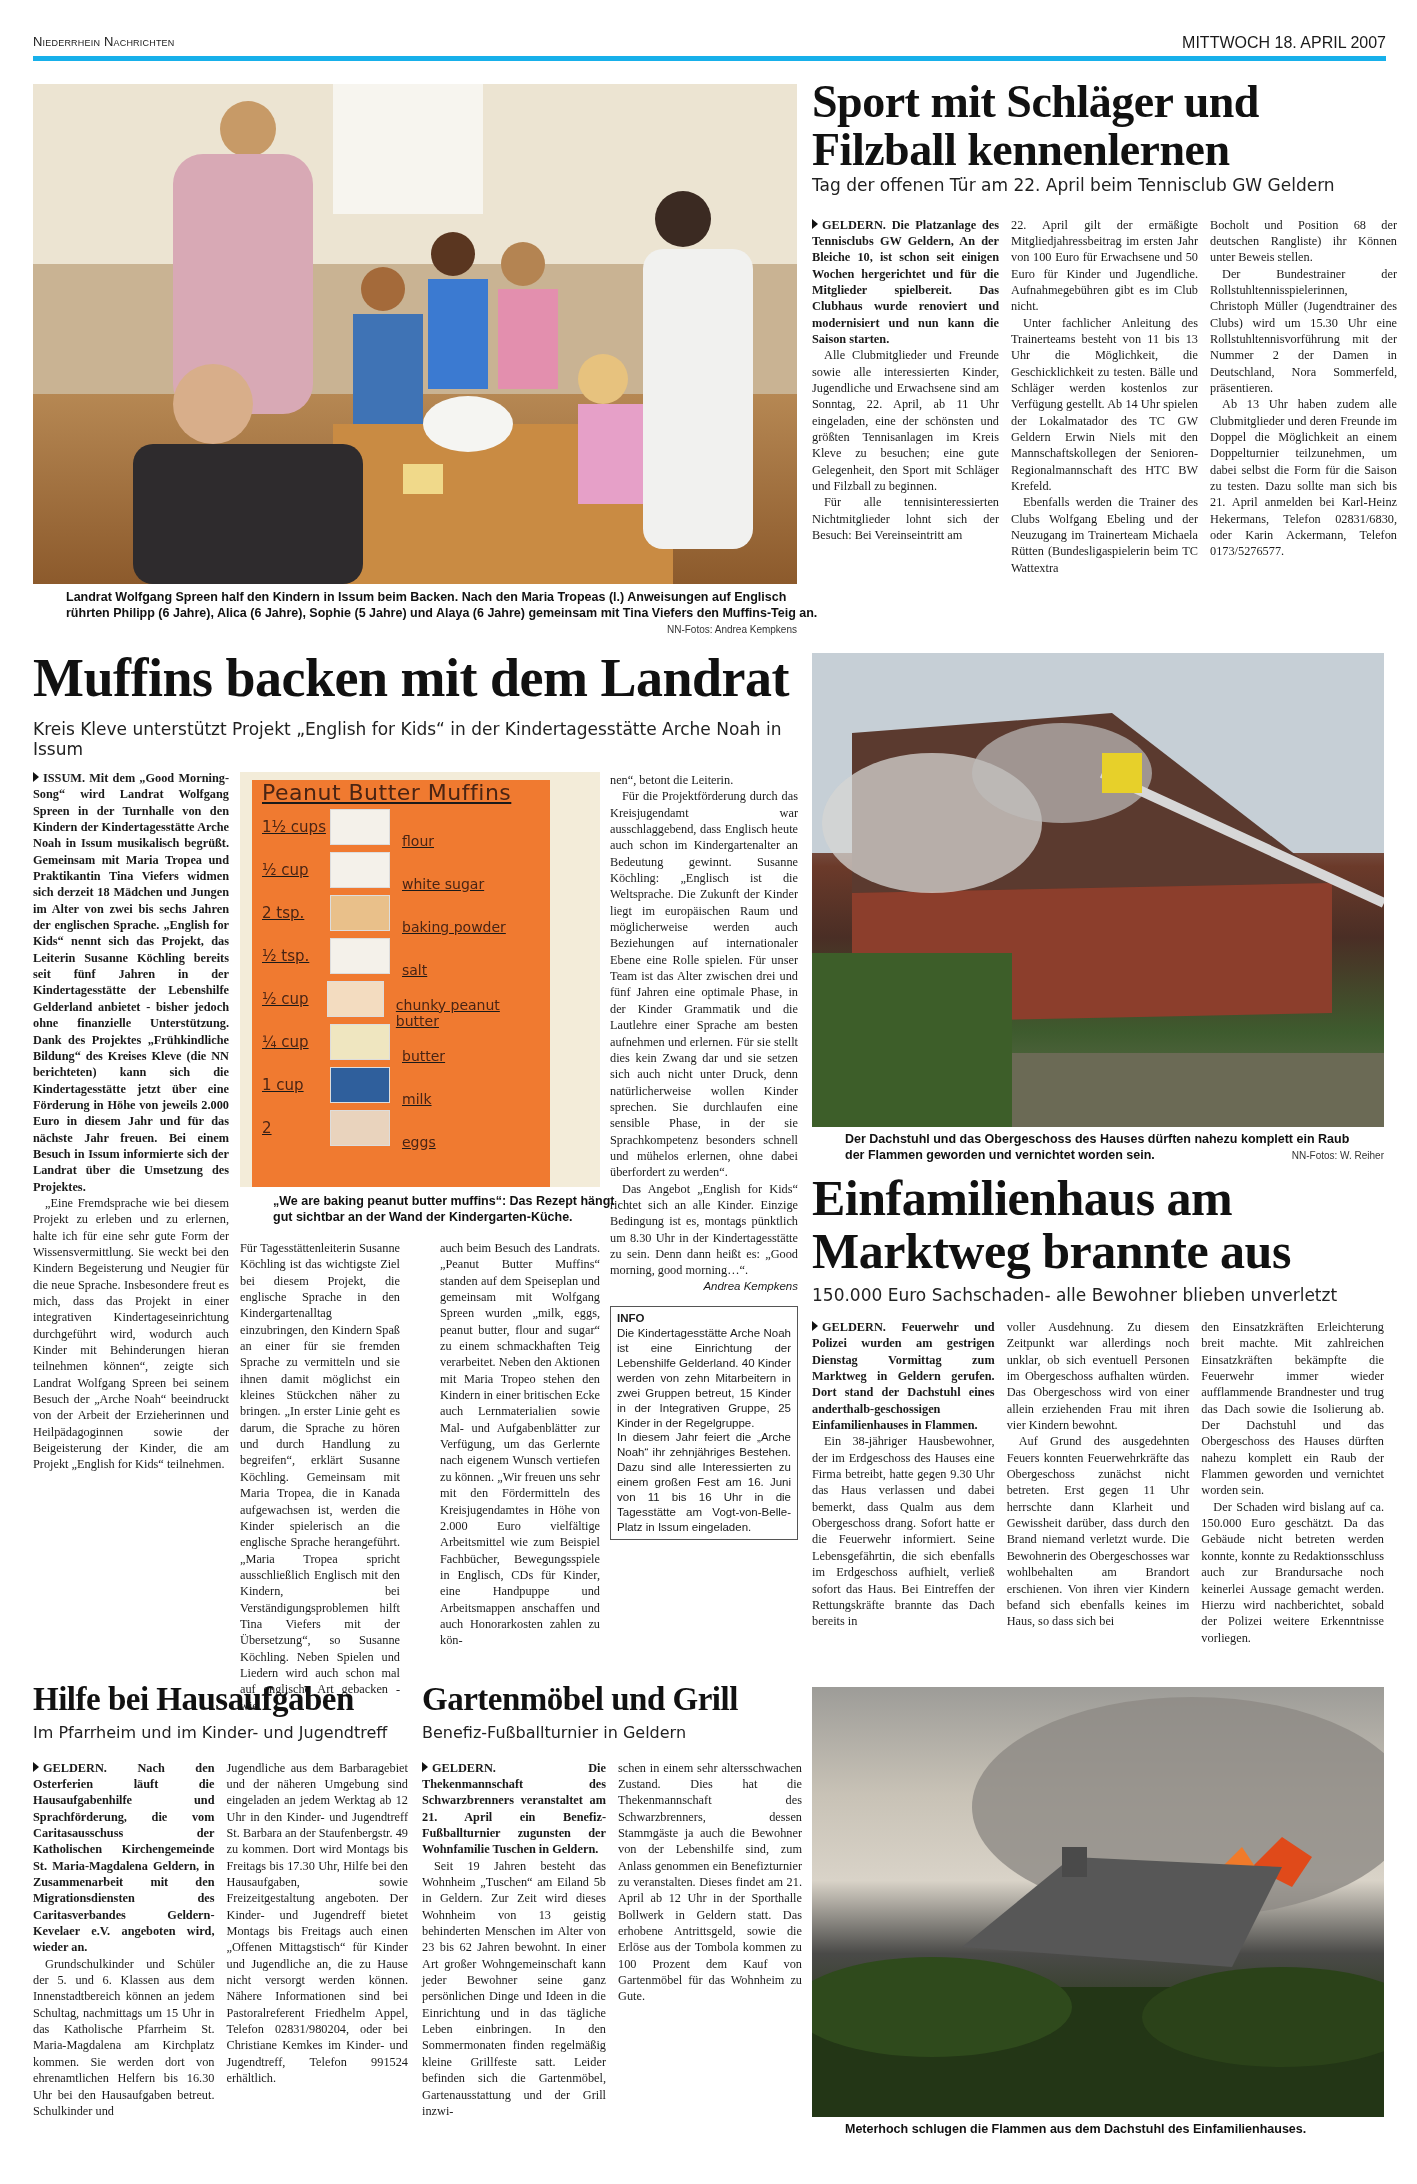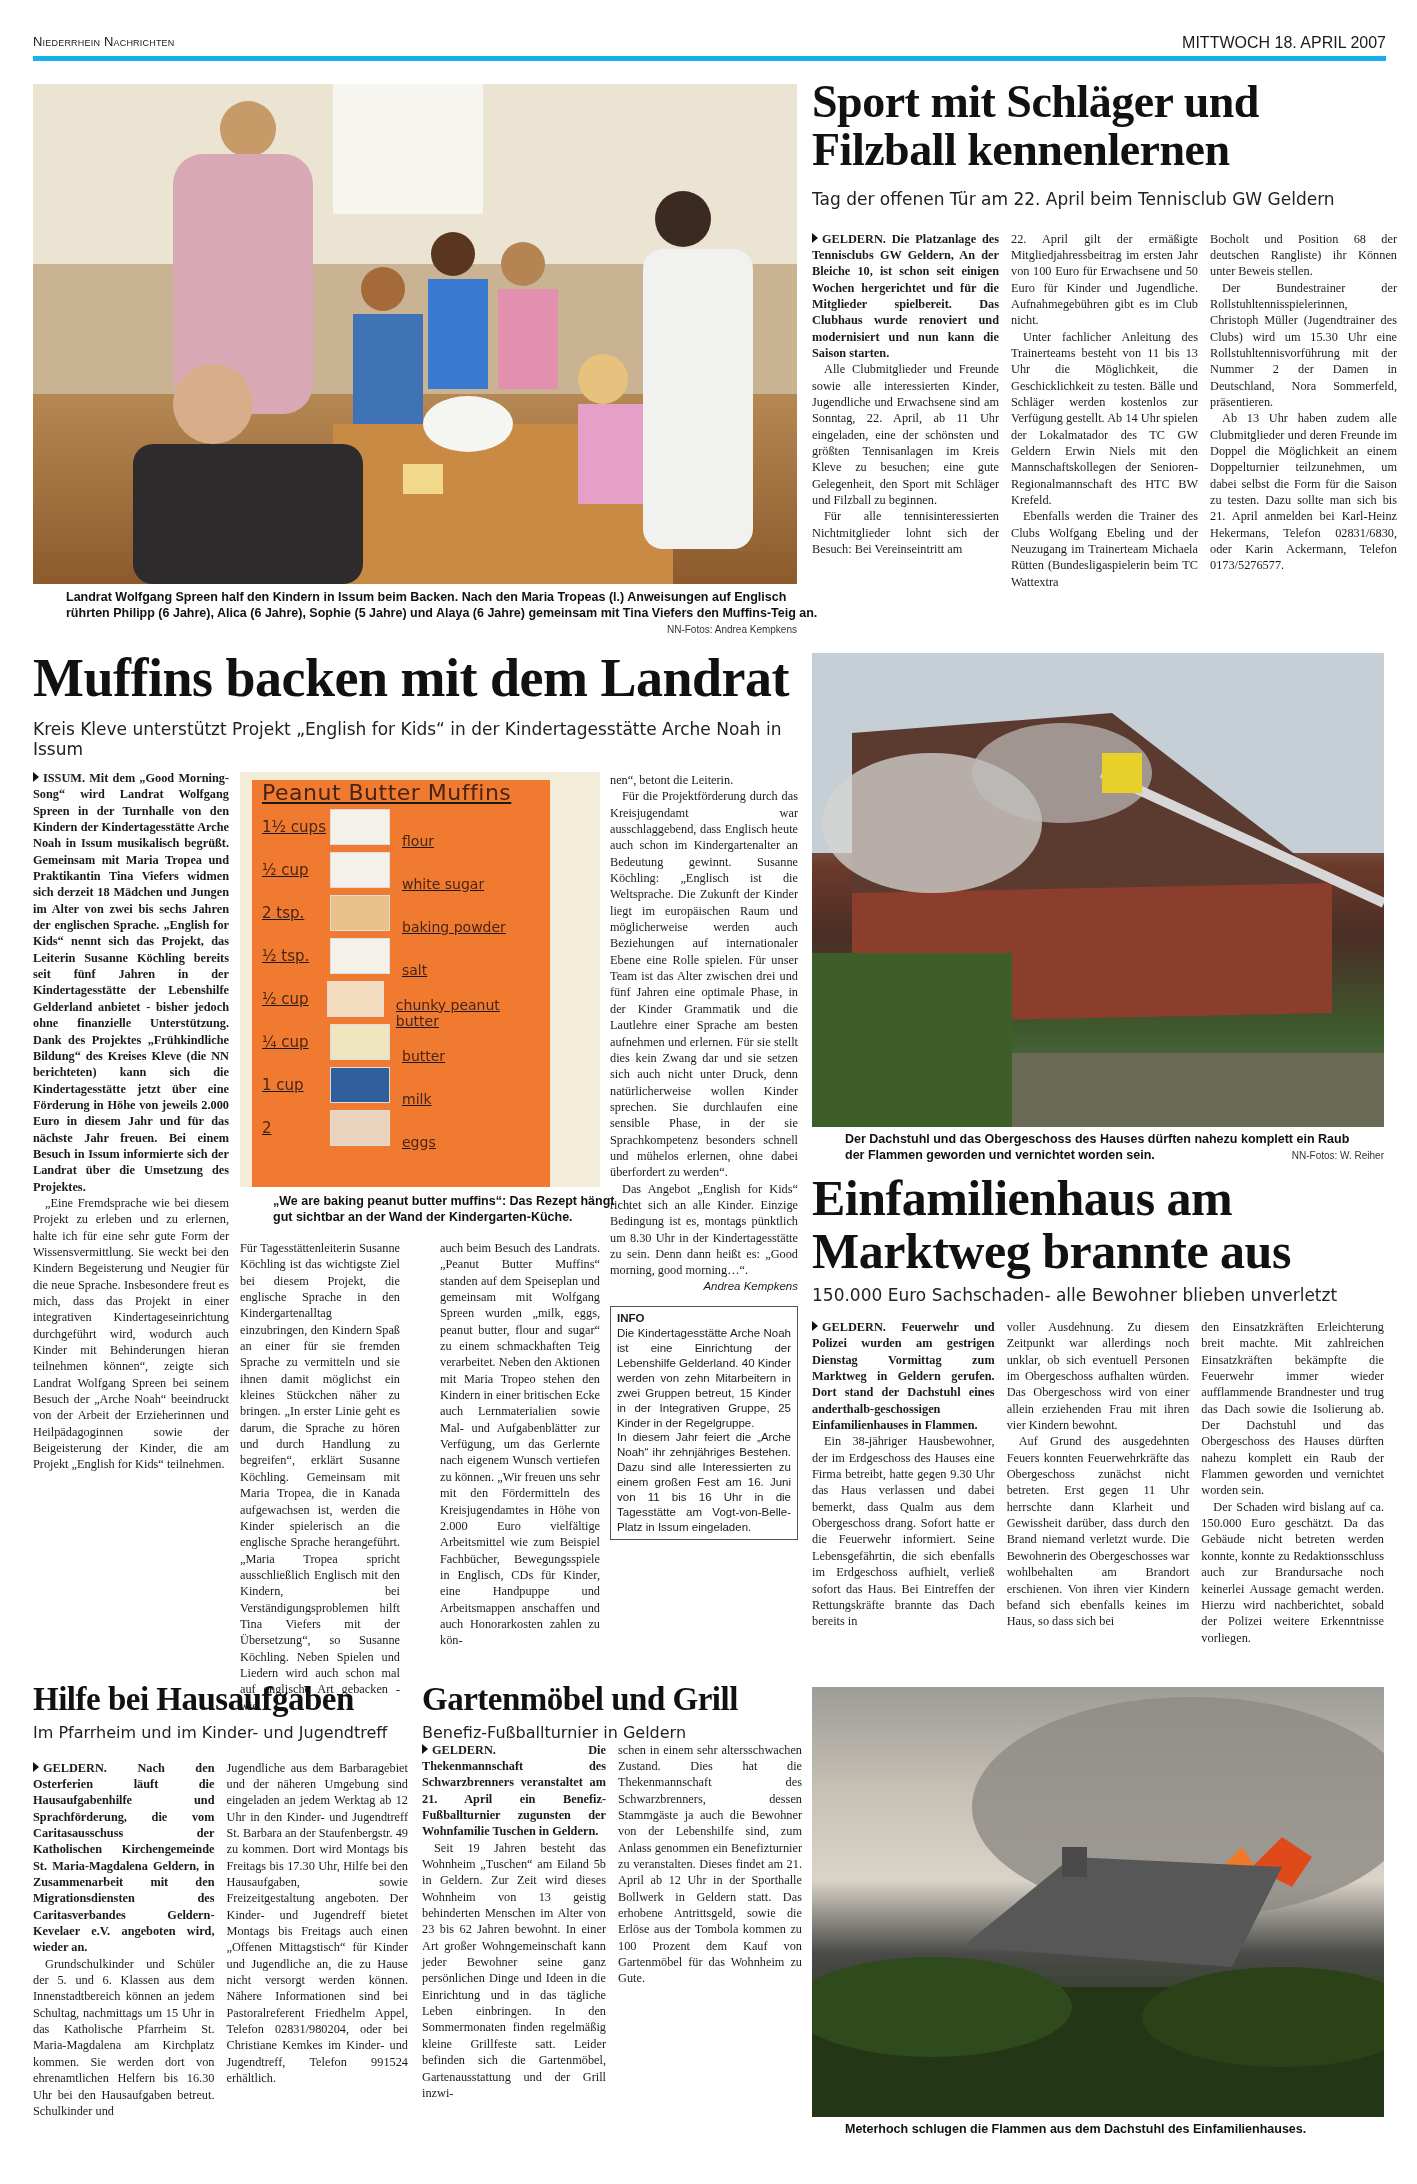--- a/index.html
+++ b/index.html
@@ -71,21 +71,21 @@
     <rect x="370" y="380" width="40" height="30" fill="#f0d98a"></rect>
   </svg>
 </div>
 <div class="abs caption" style="left:33px; top:589px; width:764px;">
   <span>Landrat Wolfgang Spreen half den Kindern in Issum beim Backen. Nach den Maria Tropeas (l.) Anweisungen auf Englisch rührten Philipp (6 Jahre), Alica (6 Jahre), Sophie (5  Jahre) und Alaya (6 Jahre) gemeinsam mit Tina Viefers den Muffins-Teig an.</span>
 </div>
 <div class="abs credit" style="left:33px; top:624px; width:764px;">NN-Fotos: Andrea Kempkens</div>
 
 <div class="abs" style="left:812px; top:78px; width:585px;">
   <h1 class="headline" style="font-size:46px;">Sport mit Schläger und Filzball kennenlernen</h1>
-  <div class="sub" style="margin-top:14px;">Tag der offenen Tür am 22. April beim Tennisclub GW Geldern</div>
+  <div class="sub" style="margin-top:0;">Tag der offenen Tür am 22. April beim Tennisclub GW Geldern</div>
   <div class="cols" style="margin-top:22px;">
     <div class="col">
       <p class="lead"><span class="tri"></span><span>GELDERN. Die Platzanlage des Tennisclubs GW Geldern, An der Bleiche 10, ist schon seit einigen Wochen hergerichtet und für die Mitglieder spielbereit. Das Clubhaus wurde renoviert und modernisiert und nun kann die Saison starten.</span></p>
       <p>Alle Clubmitglieder und Freunde sowie alle interessierten Kinder, Jugendliche und Erwachsene sind am Sonntag, 22. April, ab 11 Uhr eingeladen, eine der schönsten und größten Tennisanlagen im Kreis Kleve zu besuchen; eine gute Gelegenheit, den Sport mit Schläger und Filzball zu beginnen.</p>
       <p>Für alle tennisinteressierten Nichtmitglieder lohnt sich der Besuch: Bei Vereinseintritt am</p>
     </div>
     <div class="col">
       <p class="noind">22. April gilt der ermäßigte Mitgliedjahressbeitrag im ersten Jahr von 100 Euro für Erwachsene und 50 Euro für Kinder und Jugendliche. Aufnahmegebühren gibt es im Club nicht.</p>
       <p>Unter fachlicher Anleitung des Trainerteams besteht von 11 bis 13 Uhr die Möglichkeit, die Geschicklichkeit zu testen. Bälle und Schläger werden kostenlos zur Verfügung gestellt. Ab 14 Uhr spielen der Lokalmatador des TC GW Geldern Erwin Niels mit den Mannschaftskollegen der Senioren-Regionalmannschaft des HTC BW Krefeld.</p>
       <p>Ebenfalls werden die Trainer des Clubs Wolfgang Ebeling und der Neuzugang im Trainerteam Michaela Rütten (Bundesligaspielerin beim TC Wattextra</p>
@@ -235,21 +235,21 @@
     </div>
     <div class="col">
       <p class="noind">Jugendliche aus dem Barbaragebiet und der näheren Umgebung sind eingeladen an jedem Werktag ab 12 Uhr in den Kinder- und Jugendtreff St. Barbara an der Staufenbergstr. 49 zu kommen. Dort wird Montags bis Freitags bis 17.30 Uhr, Hilfe bei den Hausaufgaben, sowie Freizeitgestaltung angeboten. Der Kinder- und Jugendreff bietet Montags bis Freitags auch einen „Offenen Mittagstisch“ für Kinder und Jugendliche an, die zu Hause nicht versorgt werden können. Nähere Informationen sind bei Pastoralreferent Friedhelm Appel, Telefon 02831/980204, oder bei Christiane Kemkes im Kinder- und Jugendtreff, Telefon 991524 erhältlich.</p>
     </div>
   </div>
 </div>
 
 <div class="abs" style="left:422px; top:1682px; width:380px;">
   <h2 class="headline" style="font-size:33px;">Gartenmöbel und Grill</h2>
   <div class="sub" style="margin-top:6px; font-size:16px;">Benefiz-Fußballturnier in Geldern</div>
-  <div class="cols" style="font-family:Liberation Serif, serif;">
+  <div class="cols" style="margin-top:18px;font-family:Liberation Serif, serif;">
     <div class="col">
       <p class="lead"><span class="tri"></span><span>GELDERN. Die Thekenmannschaft des Schwarzbrenners veranstaltet am 21. April ein Benefiz-Fußballturnier zugunsten der Wohnfamilie Tuschen in Geldern.</span></p>
       <p>Seit 19 Jahren besteht das Wohnheim „Tuschen“ am Eiland 5b in Geldern. Zur Zeit wird dieses Wohnheim von 13 geistig behinderten Menschen im Alter von 23 bis 62 Jahren bewohnt. In einer Art großer Wohngemeinschaft kann jeder Bewohner seine ganz persönlichen Dinge und Ideen in die Einrichtung und in das tägliche Leben einbringen. In den Sommermonaten finden regelmäßig kleine Grillfeste satt. Leider befinden sich die Gartenmöbel, Gartenausstattung und der Grill inzwi-</p>
     </div>
     <div class="col">
       <p class="noind">schen in einem sehr altersschwachen Zustand. Dies hat die Thekenmannschaft des Schwarzbrenners, dessen Stammgäste ja auch die Bewohner von der Lebenshilfe sind, zum Anlass genommen ein Benefizturnier zu veranstalten. Dieses findet am 21. April ab 12 Uhr in der Sporthalle Bollwerk in Geldern statt. Das erhobene Antrittsgeld, sowie die Erlöse aus der Tombola kommen zu 100 Prozent dem Kauf von Gartenmöbel für das Wohnheim zu Gute.</p>
     </div>
   </div>
 </div>
 

